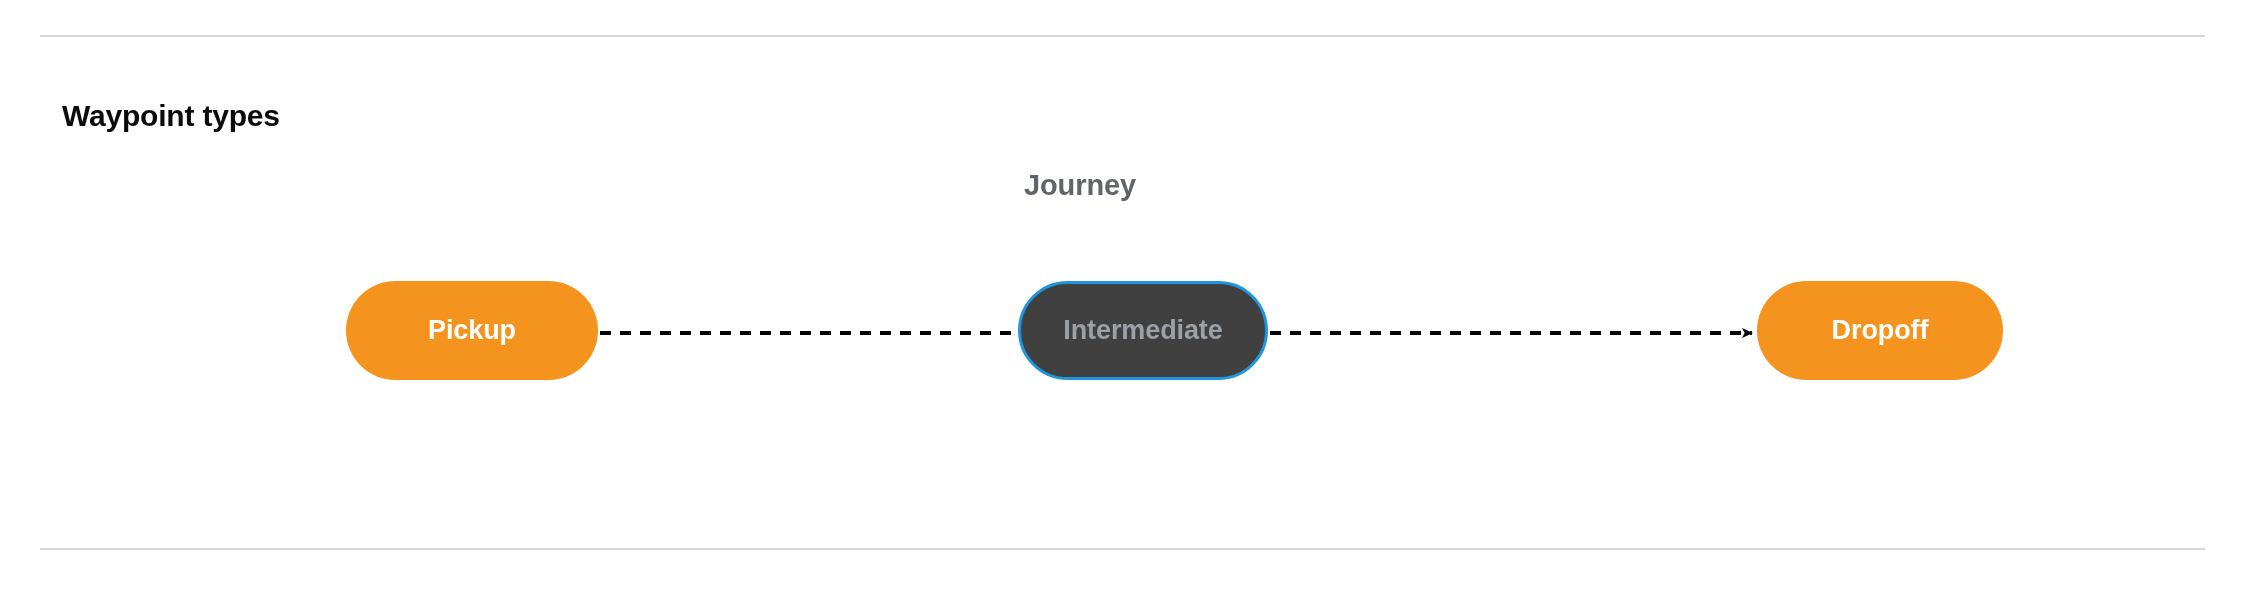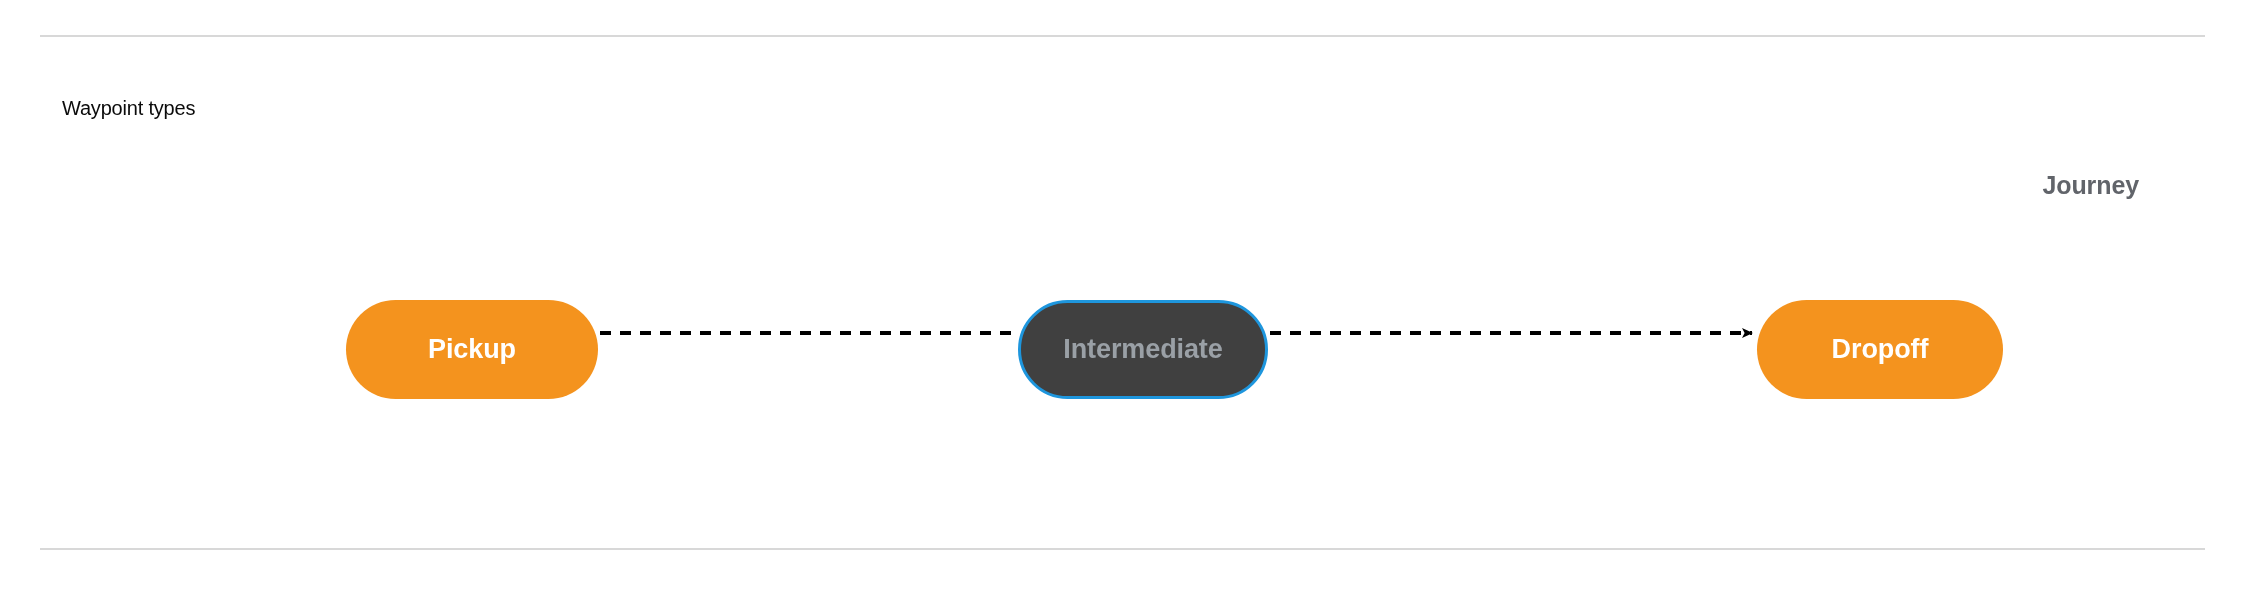--- a/index.html
+++ b/index.html
@@ -30,44 +30,44 @@
     background: #d8d8d8;
   }
   .rule.top    { top: 35px; }
   .rule.bottom { top: 548px; }
 
   
   .section-title {
     position: absolute;
     left: 62px;
     top: 70px;
-    font-size: 20px;
+    font-size: 30px;
     line-height: 42px;
-    font-weight: 400;
+    font-weight: 700;
     letter-spacing: -0.2px;
     color: #0b0b0b;
     white-space: nowrap;
   }
 
   
   .diagram {
     position: absolute;
     left: 0;
     top: 0;
     width: 2245px;
     height: 592px;
   }
 
   .journey-label {
     position: absolute;
     top: 168px;
     left: 0;
     width: 2118px;
-    text-align: right;
-    font-size: 25px;
+    text-align: center;
+    font-size: 29px;
     line-height: 34px;
     font-weight: 700;
     letter-spacing: -0.1px;
     color: #61646a;
     white-space: nowrap;
   }
   
   .journey-label > span {
     position: relative;
     left: 21px;
@@ -79,21 +79,21 @@
     left: 0;
     top: 0;
     width: 2245px;
     height: 592px;
     pointer-events: none;
   }
 
   
   .node {
     position: absolute;
-    top: 300px;
+    top: 281px;
     height: 99px;
     border-radius: 50px;
     display: flex;
     align-items: center;
     justify-content: center;
     box-sizing: border-box;
     font-size: 27px;
     line-height: 99px;
     font-weight: 600;
     letter-spacing: -0.1px;

